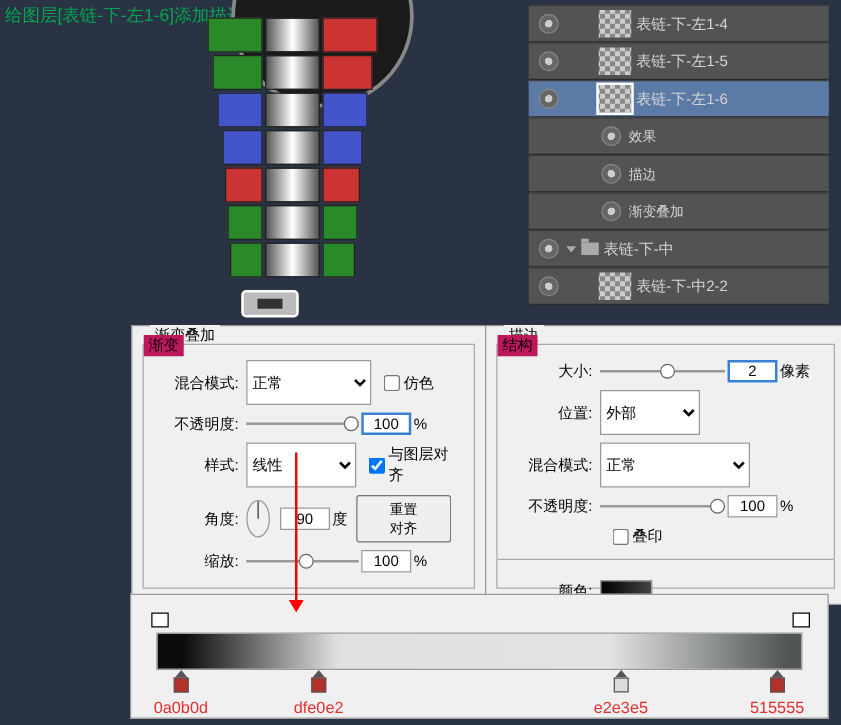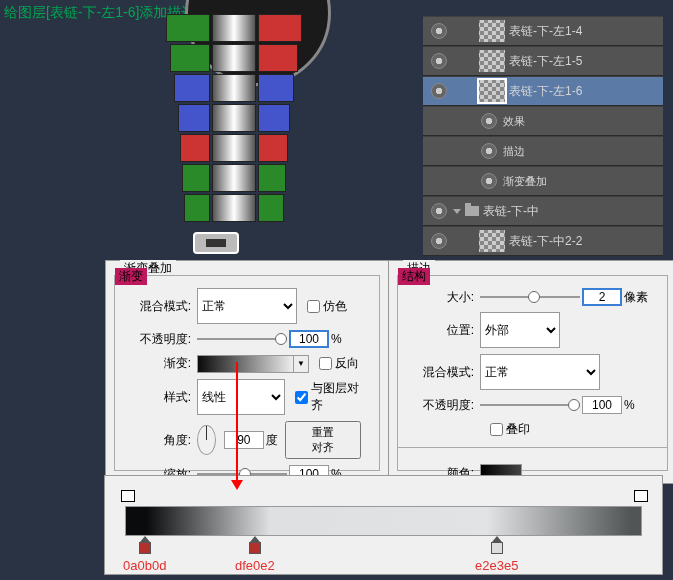--- a/index.html
+++ b/index.html
@@ -3,21 +3,21 @@
 <meta charset="utf-8">
 <style>
 body{margin:0;background:#293343;font-family:"Microsoft YaHei",SimSun,sans-serif;font-size:12px;width:673px;height:580px;overflow:hidden;position:relative}
 .title{color:#00a651;font-size:14px;padding:4px 0 0 4px}
 .watch-preview{position:absolute;left:130px;top:0;width:270px;height:250px}
 .watch-face{position:absolute;left:55px;top:-60px;width:140px;height:140px;border-radius:50%;background:#1a1a1a;border:3px solid #888}
 .band-seg{position:absolute;width:44px;height:28px;border:1px solid #222;box-sizing:border-box}
 .bc-red{background:#cc3333}.bc-blue{background:#4455cc}.bc-steel{background:linear-gradient(to right,#555,#fff,#555)}.bc-green{background:#2a8a2a}
 .band-link-marker{position:absolute;left:63px;top:232px;width:42px;height:18px;border:2px solid #fff;border-radius:4px;background:#bbb;display:flex;align-items:center;justify-content:center}
 .band-link-marker div{width:20px;height:8px;background:#333}
-.layers-panel{position:absolute;right:10px;top:16px;width:240px;background:#535353;color:#d4d4d4;font-size:12px}
+.layers-panel{position:absolute;right:10px;top:4px;width:240px;background:#535353;color:#d4d4d4;font-size:12px}
 .layer-row{display:flex;align-items:center;height:28px;border-top:1px solid #404040;border-bottom:1px solid #2a2a2a;padding-left:2px}
 .eye{width:14px;height:14px;border:1px solid #888;border-radius:50%;margin:0 6px;background:radial-gradient(circle,#ccc 30%,#666 31%);flex-shrink:0}
 .layer-thumb{width:26px;height:22px;background:repeating-conic-gradient(#888 0 25%,#ccc 0 50%) 50%/8px 8px;margin-right:4px;flex-shrink:0}
 .layer-row.selected{background:#5b7aa6}
 .layer-row.selected .layer-thumb{outline:2px solid #fff}
 .sub{padding-left:52px;font-size:11px}
 .dialog{position:absolute;background:#f0f0f0;border:1px solid #999;padding:6px;font-size:12px;color:#000}
 #dlg-grad{left:105px;top:260px;width:270px;height:210px}
 #dlg-stroke{left:388px;top:260px;width:275px;height:210px}
 .dlg-title{position:absolute;left:14px;top:-1px;background:#f0f0f0;padding:0 4px}
@@ -146,29 +146,20 @@
           <span>仿色</span>
         </label>
       </div>
     <div class="row">
         <span class="lbl">不透明度:</span>
         <span class="slider"></span>
         <input type="text" class="hl" value="100" style="">
         <span>%</span>
       </div>
     <div class="row">
-        <span class="lbl">渐变:</span>
-        <span class="gradient-sw"></span>
-        <span class="dd">▼</span>
-        <label class="chk">
-          <input type="checkbox" style="">
-          <span>反向</span>
-        </label>
-      </div>
-    <div class="row">
         <span class="lbl">样式:</span>
         <select style="width:100px"><option>线性</option></select>
         <label class="chk">
           <input type="checkbox" checked="" style="">
           <span>与图层对齐</span>
         </label>
       </div>
     <div class="row"><span class="lbl">角度:</span><span class="angle-ctl"></span><input type="text" value="90" style=""><span>度</span>&nbsp;&nbsp;<button>重置对齐</button></div>
     <div class="row">
         <span class="lbl">缩放:</span>
@@ -241,13 +232,18 @@
   <div class="stop-bottom" style="left:130px">
       <div class="caret"></div>
       <div class="chip" style="background:#b2312a"></div>
       <div class="hex">dfe0e2</div>
     </div>
   <div class="stop-bottom" style="left:370px">
       <div class="caret"></div>
       <div class="chip" style="background:#ddd"></div>
       <div class="hex">e2e3e5</div>
     </div>
+  <div class="stop-bottom" style="left:495px">
+      <div class="caret"></div>
+      <div class="chip" style="background:#b2312a"></div>
+      <div class="hex">515555</div>
+    </div>
 </div>
 
 </body></html>

